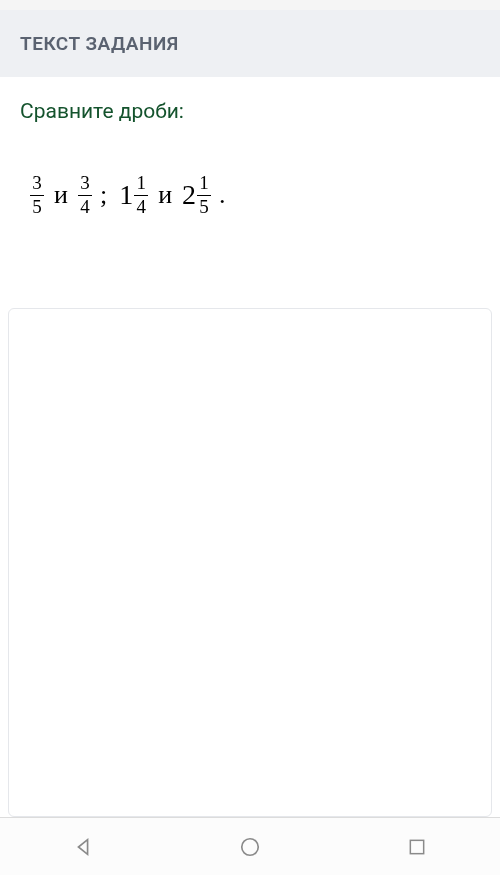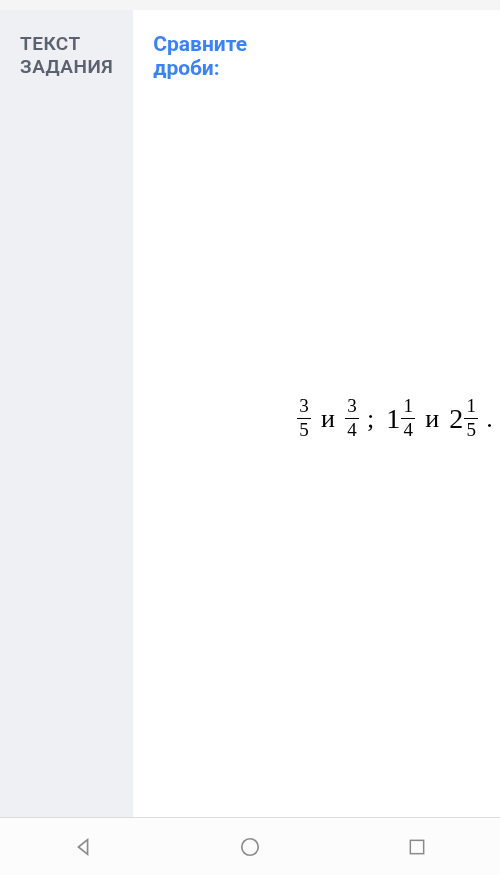--- a/index.html
+++ b/index.html
@@ -14,35 +14,35 @@
       height: 875px;
       display: flex;
       flex-direction: column;
       overflow: hidden;
     }
     .content-area {
       flex: 1;
       background: #ffffff;
       margin-top: 10px;
       display: flex;
-      flex-direction: row;
+      flex-direction: column;
     }
     .section-header {
       background: #eef0f3;
       padding: 22px 20px;
       color: #5a6270;
       font-size: 19px;
       font-weight: 600;
       letter-spacing: 0.5px;
     }
     .task-prompt {
       padding: 22px 20px 10px 20px;
-      color: #3b82f6;
+      color: #14532d;
       font-size: 21px;
-      font-weight: 700;
+      font-weight: 400;
     }
     .math-block {
       padding: 40px 20px 30px 30px;
       font-family: 'Times New Roman', serif;
       color: #000;
       font-size: 28px;
       display: flex;
       align-items: center;
       gap: 6px;
     }

